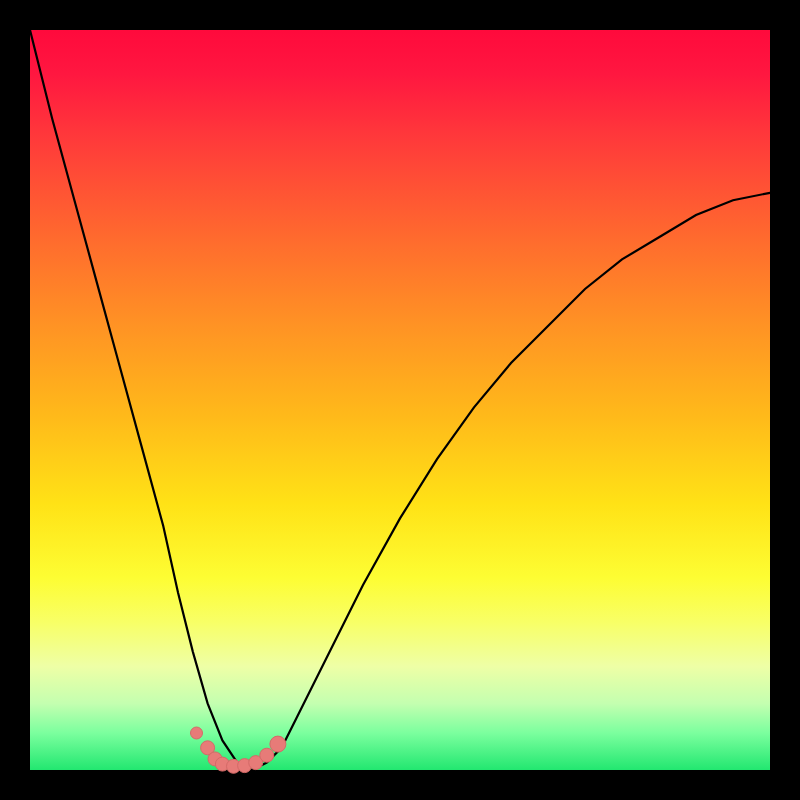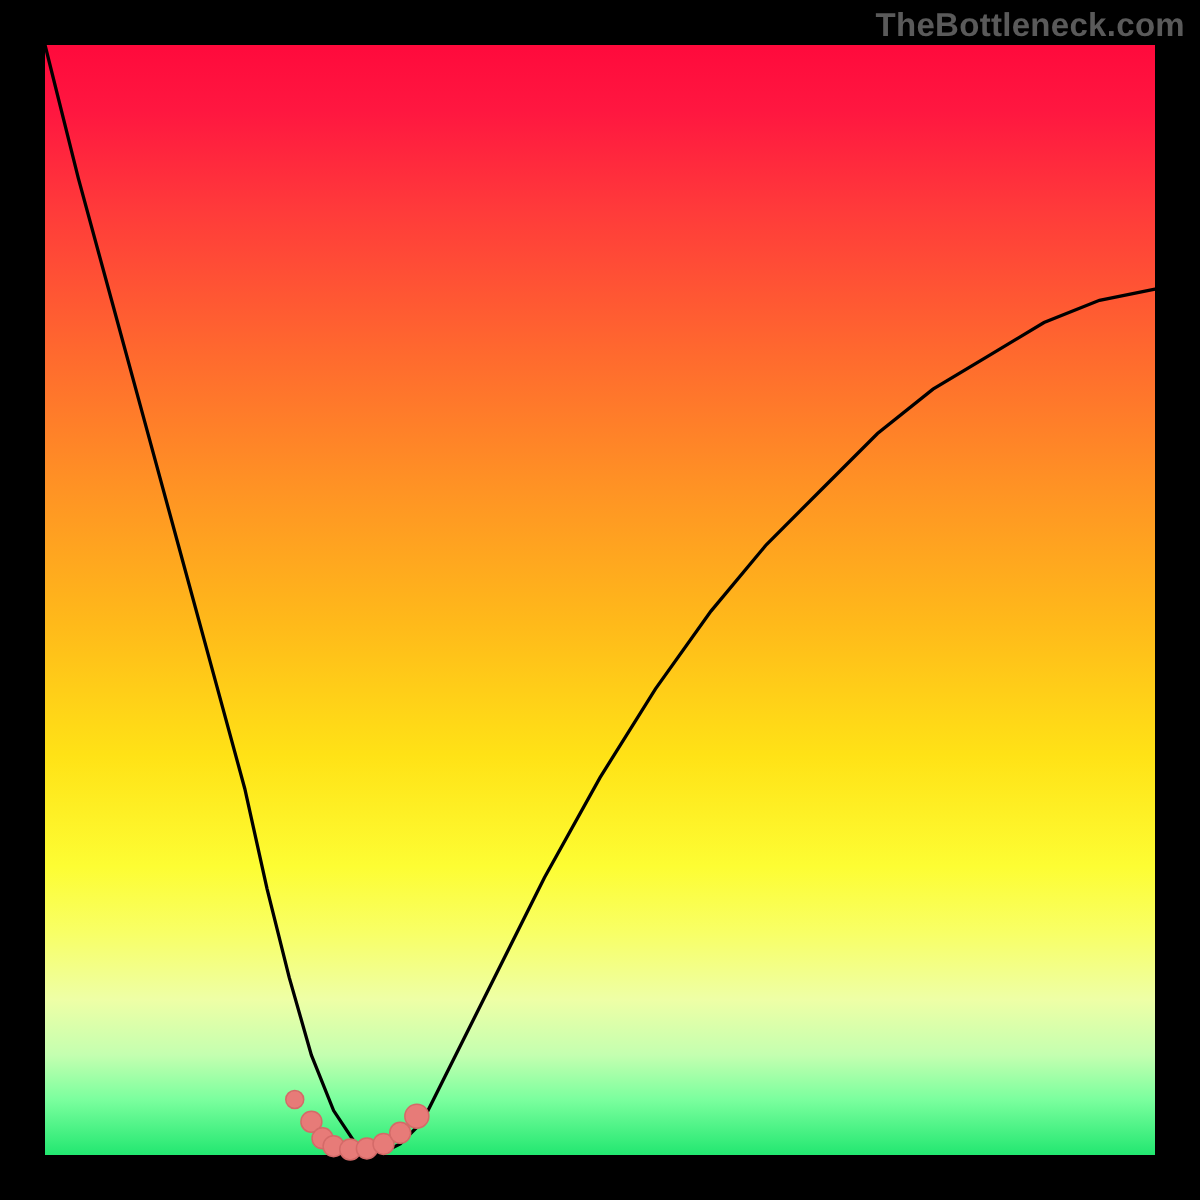--- a/index.html
+++ b/index.html
@@ -71,21 +71,20 @@
     fill: #e77b78;
     stroke: #d46a68;
     stroke-width: 1;
   }
 </style>
 </head>
 <body>
 
 <div class="frame">
 
-  <div class="watermark">TheBottleneck.com</div>
 
   <div class="plot"></div>
 
   <svg class="curve" viewBox="0 0 740 740" preserveAspectRatio="none">
     <path id="curve-path" d="M0.0 0.0 L22.2 88.8 L44.4 170.2 L66.6 251.6 L88.8 333.0 L111.0 414.4 L133.2 495.8 L148.0 562.4 L162.8 621.6 L177.6 673.4 L192.4 710.4 L207.2 732.6 L222.0 740.0 L236.8 732.6 L251.6 717.8 L266.4 688.2 L296.0 629.0 L333.0 555.0 L370.0 488.4 L407.0 429.2 L444.0 377.4 L481.0 333.0 L518.0 296.0 L555.0 259.0 L592.0 229.4 L629.0 207.2 L666.0 185.0 L703.0 170.2 L740.0 162.8"></path>
     <g class="dots" id="dot-group">
         <circle cx="166.5" cy="703.0" r="6"></circle>
         <circle cx="177.6" cy="717.8" r="7"></circle>
         <circle cx="185.0" cy="728.9" r="7"></circle>
         <circle cx="192.4" cy="734.1" r="7"></circle>

